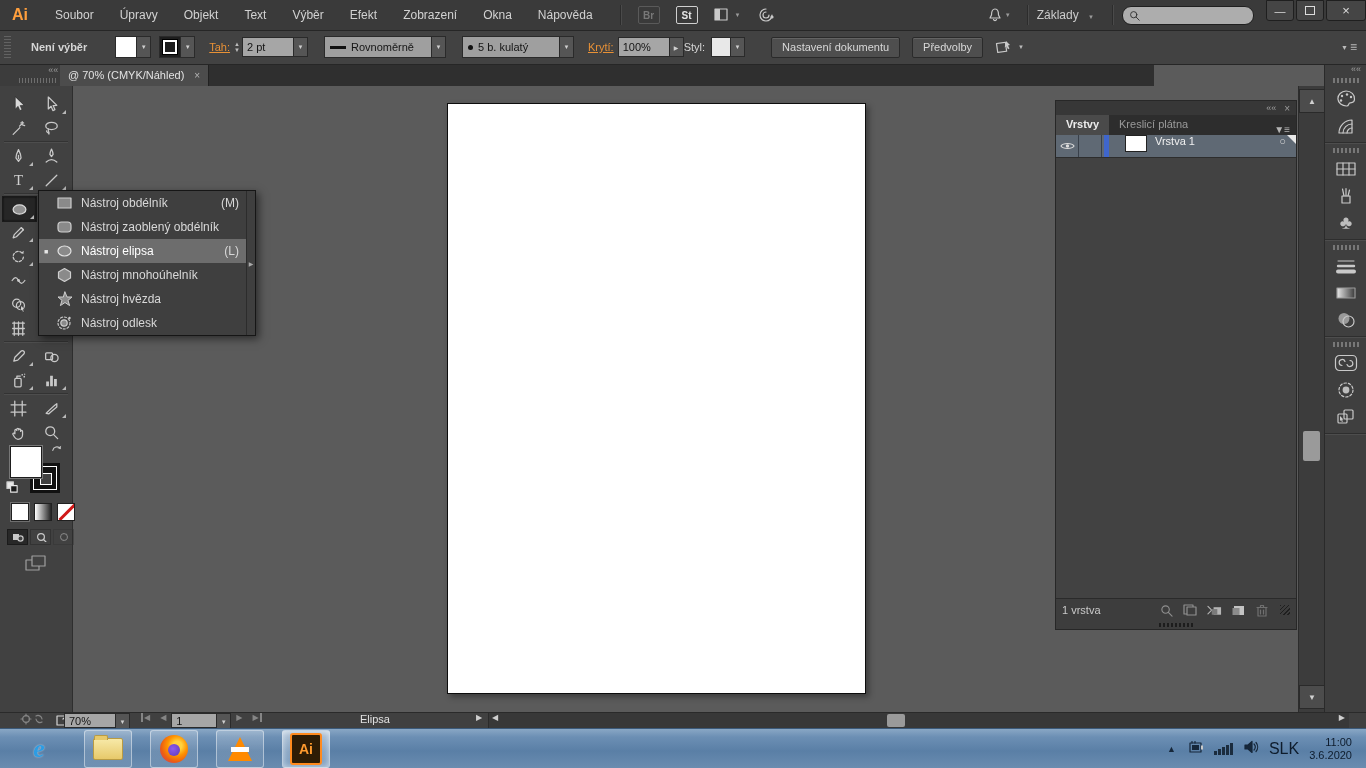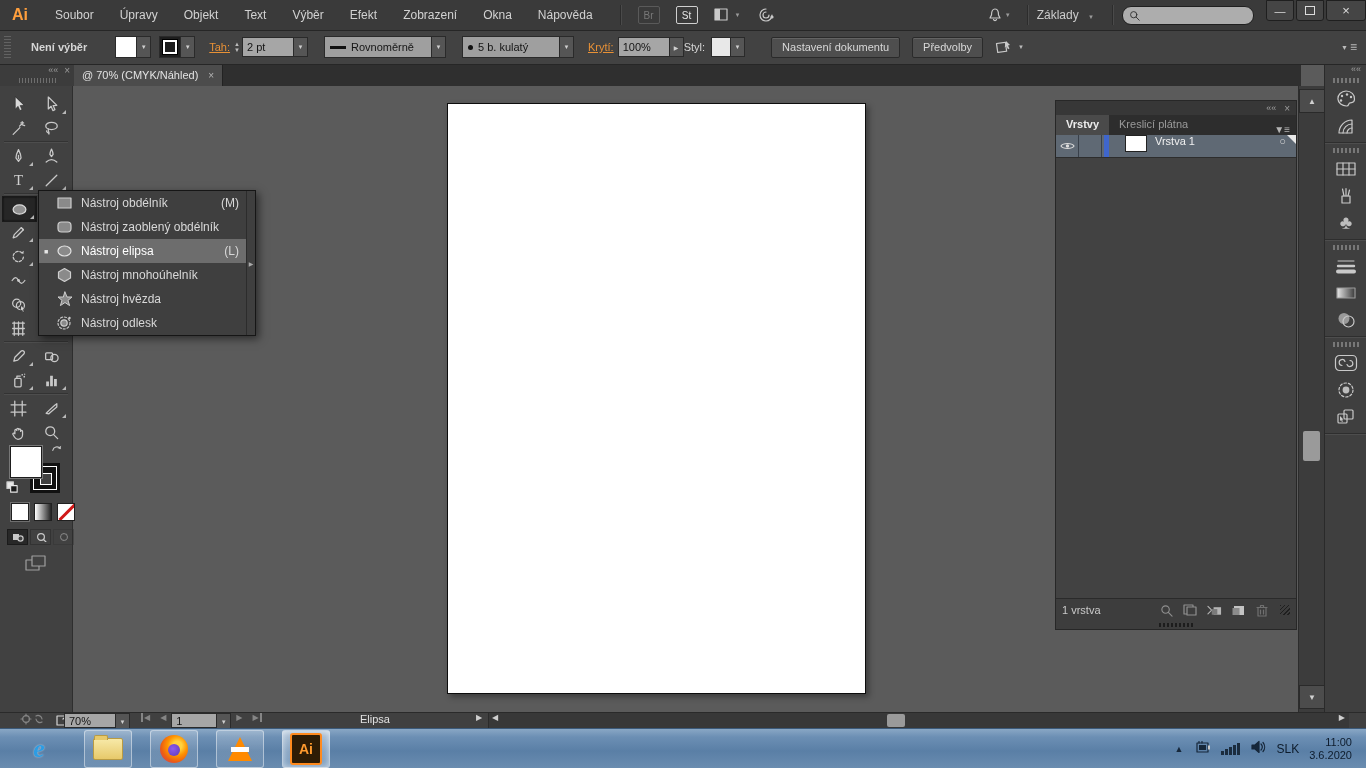--- a/index.html
+++ b/index.html
@@ -6,21 +6,21 @@
     font-family:"Liberation Sans",sans-serif;background:#5b5b5b;
     -webkit-font-smoothing:antialiased}
   .abs{position:absolute}
   .row{display:flex;align-items:center}
   
   #menubar{position:absolute;left:0;top:0;width:1366px;height:30px;background:#3a3a3a;
     border-bottom:1px solid #262626;display:flex;align-items:center;z-index:40}
   .ai-logo{font-weight:bold;font-size:16px;color:#ff9f3d;margin:0 14px 0 12px}
   .mi{color:#d2d2d2;font-size:12px;padding:0 13px;height:30px;line-height:30px;cursor:default}
   .mb-ico{display:inline-flex;align-items:center;justify-content:center;color:#9a9a9a;margin:0 8px}
-  .boxico{border:1px solid #777;border-radius:2px;font-size:10px;font-weight:normal;
+  .boxico{border:1px solid #777;border-radius:2px;font-size:10px;font-weight:bold;
     width:20px;height:16px;display:flex;align-items:center;justify-content:center}
   .vsep{width:1px;height:20px;background:#2c2c2c;border-right:1px solid #4a4a4a;margin:0 8px}
   #workspace{color:#cccccc;font-size:12px}
   #searchbox{width:118px;height:17px;background:#adadad;border:1px solid #1f1f1f;border-radius:9px;
     display:flex;align-items:center;padding:0 6px;gap:4px}
   .winbtn{width:26px;height:19px;background:#454545;border:1px solid #1f1f1f;border-bottom-left-radius:3px;
     border-bottom-right-radius:3px;color:#dcdcdc;font-size:11px;display:flex;align-items:center;
     justify-content:center;margin-left:2px;align-self:flex-start}
   .winbtn.close{width:38px}
   .restore-glyph{width:8px;height:7px;border:1px solid #dcdcdc;position:relative;background:#454545}
@@ -37,21 +37,21 @@
   .olabel{color:#e89136;text-decoration:underline;margin:0 4px 0 14px}
   .field{height:18px;background:#a6a6a6;border:1px solid #2a2a2a;color:#151515;
     display:flex;align-items:center;padding:0 4px;font-size:11px}
   .spin{display:flex;flex-direction:column;margin-right:2px;color:#bbb;font-size:6px;line-height:6px}
   .cbtn{height:19px;background:#4e4e4e;border:1px solid #2a2a2a;box-shadow:inset 0 1px 0 #636363;
     border-radius:2px;color:#d8d8d8;font-size:11px;display:flex;align-items:center;
     padding:0 10px;margin-left:12px}
   .dd{height:20px;background:#9f9f9f;border:1px solid #2a2a2a;color:#151515;display:flex;
     align-items:center;padding:0 5px;gap:5px;font-size:11px}
   
-  #tabrow{position:absolute;left:74px;top:64px;width:1227px;height:22px;background:#2f2f2f;z-index:30}
+  #tabrow{position:absolute;left:60px;top:64px;width:1094px;height:22px;background:#2f2f2f;z-index:30}
   #doctab{height:22px;background:#4c4c4c;border-right:1px solid #222;display:inline-flex;
     align-items:center;padding:0 8px;color:#e2e2e2;font-size:11px;gap:10px}
   #toolbar-head{position:absolute;left:0;top:64px;width:75px;height:22px;background:#3c3c3c;
     border-right:1px solid #2a2a2a;z-index:30;color:#9a9a9a;font-size:9px}
   
   #toolbar{position:absolute;left:0;top:86px;width:72px;height:626px;background:#414141;
     border-right:1px solid #2e2e2e;z-index:20}
   .trow{display:flex;height:24px;margin:0 2px}
   .t{width:33px;height:24px;display:flex;align-items:center;justify-content:center;position:relative}
   .t svg{display:block}
@@ -818,19 +818,19 @@
         <i style="height:6px"></i>
         <i style="height:8px"></i>
         <i style="height:10px"></i>
         <i style="height:12px"></i>
       </span>
     <span>
       <svg width="16" height="14" viewBox="0 0 16 14" style="stroke:#16273a">
           <polygon points="2,5 5,5 9,1.5 9,12.5 5,9 2,9" fill="#16273a"></polygon>
           <path d="M11 4 a4.5 4.5 0 0 1 0 6 M13 2.5 a7 7 0 0 1 0 9"></path>
         </svg></span>
-    <span style="font-size:12px">SLK</span>
+    <span style="font-size:16px">SLK</span>
     <span id="clock">
       <div>11:00</div>
       <div>3.6.2020</div>
     </span>
   </div>
 </div>
 
 </body></html>

